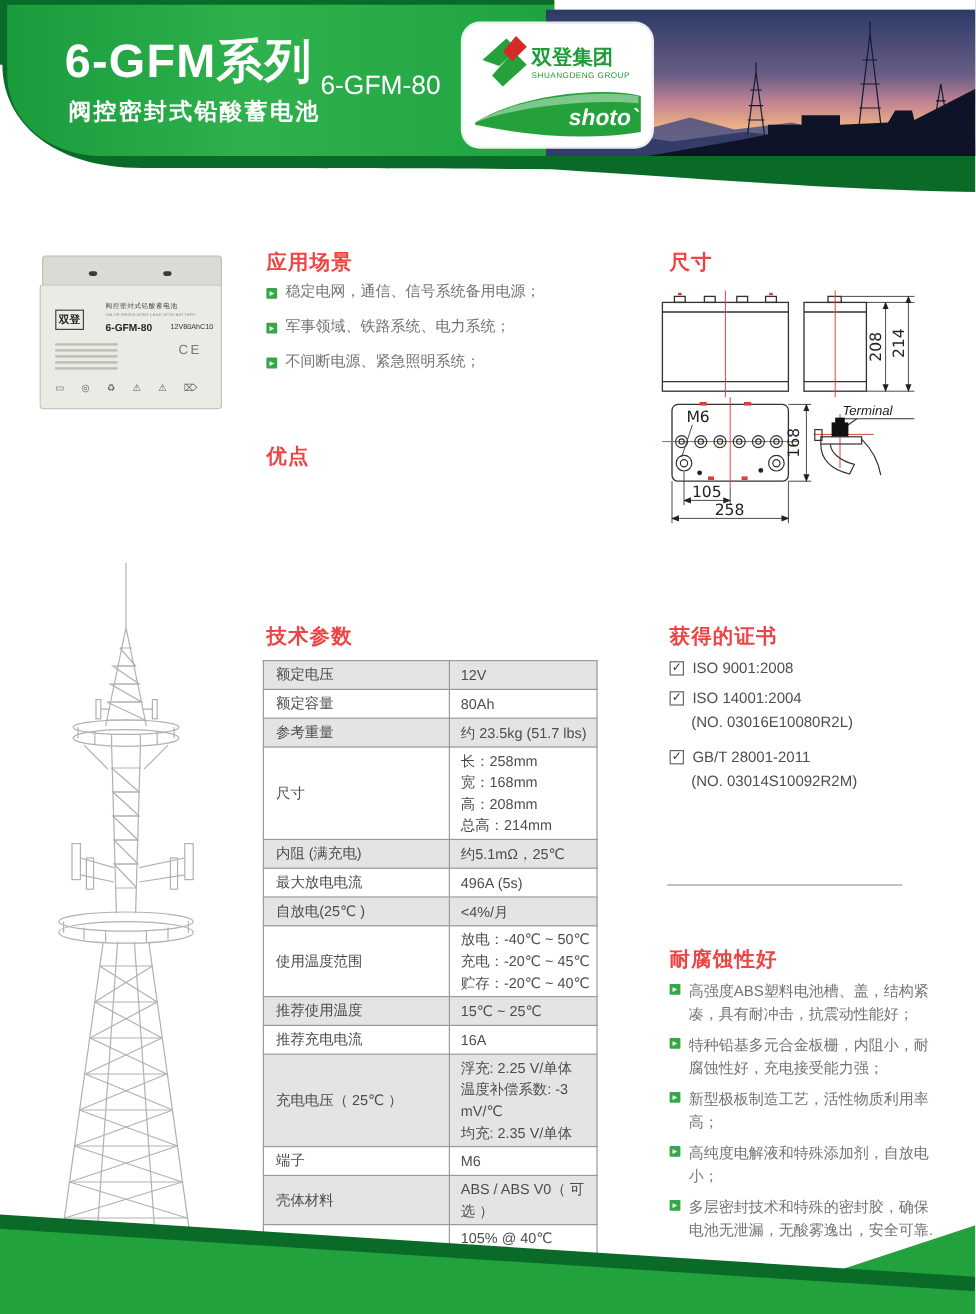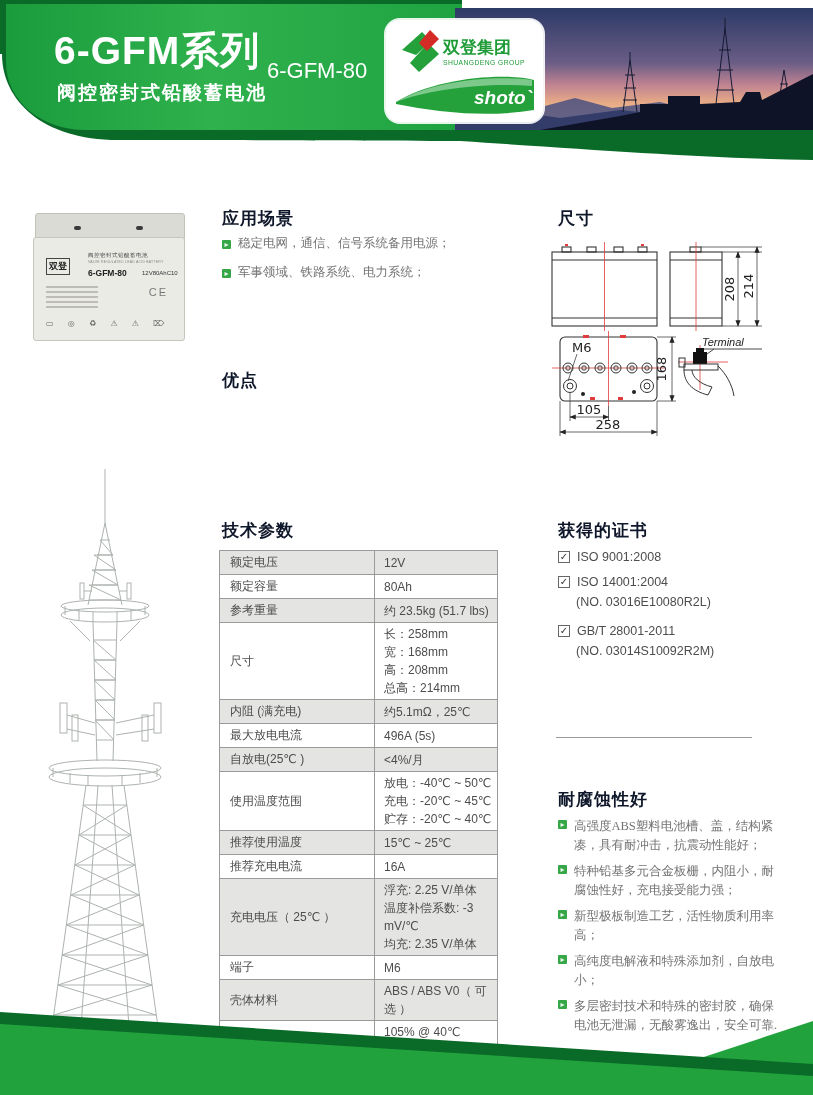--- a/index.html
+++ b/index.html
@@ -7,28 +7,28 @@
         font-family:"Liberation Sans","DejaVu Sans",sans-serif;color:#4d4d4d;}
   .abs{position:absolute;}
   
   .hdr-svg{position:absolute;top:0;left:0;}
   .hdr-title{position:absolute;left:54px;top:24px;color:#fff;font-size:39px;font-weight:bold;letter-spacing:1px;}
   .hdr-sub{position:absolute;left:57px;top:80px;color:#fff;font-size:19px;font-weight:bold;letter-spacing:2px;}
   .hdr-model{position:absolute;left:267px;top:58px;color:#fff;font-size:22px;}
   .badge{position:absolute;left:386px;top:20px;width:157px;height:102px;background:#fff;border-radius:14px;
          box-shadow:0 0 0 2px rgba(255,255,255,.9);}
   
-  .h-green{position:absolute;color:#0f172a;font-size:17px;font-weight:bold;letter-spacing:1px;}
+  .h-green{position:absolute;color:#ef4444;font-size:17px;font-weight:bold;letter-spacing:1px;}
   
   ul.blist{list-style:none;margin:0;padding:0;}
   ul.blist li{position:relative;padding-left:16px;font-size:12.5px;color:#737373;}
   ul.blist li::before{content:"▸";position:absolute;left:0;top:3px;width:9px;height:9px;background:#35a746;
         color:#eaf7ec;font-size:8px;line-height:9px;text-align:center;border-radius:1px;}
   ul.sp29 li{margin-bottom:16px;line-height:13px;}
-  ul.feat li{margin-bottom:7px;line-height:19px;font-family:Liberation Serif, serif;}
+  ul.feat li{margin-bottom:7px;line-height:19px;}
   
   ul.certs{list-style:none;margin:0;padding:0;}
   ul.certs li{margin-bottom:9px;font-size:12.5px;color:#4d4d4d;}
   ul.certs .cname{display:flex;align-items:center;gap:7px;line-height:16px;}
   ul.certs .cb{display:inline-block;width:10px;height:10px;border:1px solid #666;font-size:10px;line-height:9px;
         text-align:center;color:#333;background:#fff;}
   ul.certs .cno{padding-left:18px;line-height:24px;}
   .divider{position:absolute;height:1px;background:#9a9a9a;}
   
   table.spec{border-collapse:collapse;width:279px;font-size:12px;color:#4d4d4d;}
@@ -147,20 +147,21 @@
         <span class="bat-ce">CE</span>
         <span class="bat-icons">▭ ◎ ♻ ⚠ ⚠ ⌦</span>
       </div>
     </div>
   </div>
 
   <div class="h-green" style="left:222px;top:207px">应用场景</div>
   <ul id="app-list" class="blist sp29 abs" style="left:222px;top:237px;width:300px">
       <li>稳定电网，通信、信号系统备用电源；</li>
       <li>军事领域、铁路系统、电力系统；</li>
+      <li>不间断电源、紧急照明系统；</li>
     </ul>
 
   <div class="h-green" style="left:222px;top:369px">优点</div>
 
   <div class="h-green" style="left:222px;top:519px">技术参数</div>
   <table class="spec abs" style="left:219px;top:550px">
     <tbody id="spec-tbody">
         <tr class="shaded">
           <td class="lab">额定电压</td>
           <td class="val">

